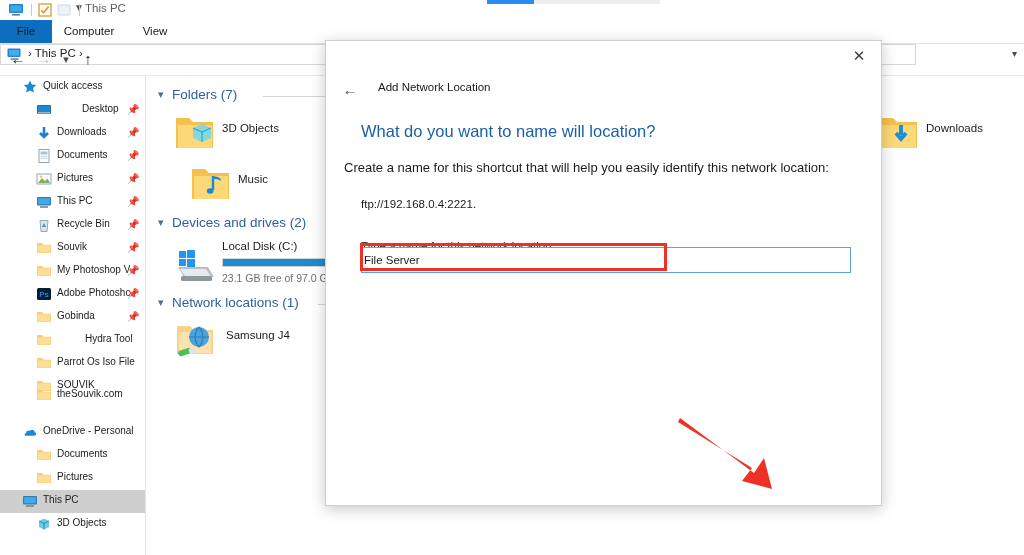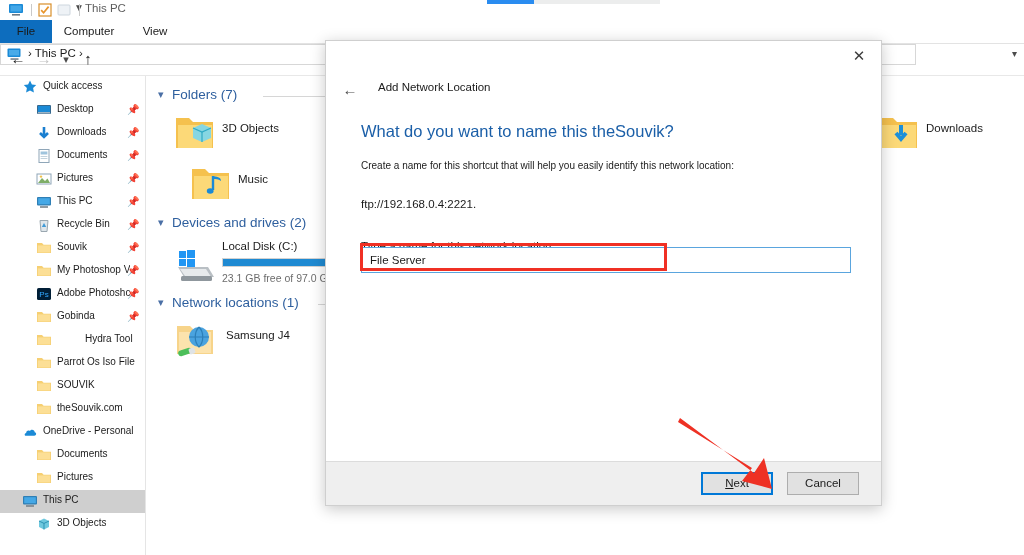--- a/index.html
+++ b/index.html
@@ -72,29 +72,29 @@
   
   #dialog{
     left:325px;top:40px;width:555px;height:464px;background:#ffffff;
     border:1px solid #cfcfcf;
     box-shadow:0 3px 14px rgba(0,0,0,.22);
   }
   #dlg-close{position:absolute;right:0;top:0;width:44px;height:30px;line-height:30px;text-align:center;font-size:15px;color:#3c3c3c;}
   #dlg-back{position:absolute;left:10px;top:38px;width:28px;height:22px;line-height:22px;text-align:center;font-size:15px;color:#4b4b4b;}
   #dlg-crumb{position:absolute;left:52px;top:40px;font-size:11.5px;color:#1b1b1b;}
   #dlg-heading{position:absolute;left:35px;top:81px;font-size:16.5px;color:#1b5fa8;}
-  #dlg-desc{position:absolute;left:35px;top:119px;font-size:10px;color:#1b1b1b;}
+  #dlg-desc{position:absolute;left:18px;top:119px;font-size:13px;color:#1b1b1b;}
   #dlg-url{position:absolute;left:35px;top:157px;font-size:11.5px;color:#1b1b1b;}
   #dlg-fieldlabel{position:absolute;left:35px;top:199px;font-size:11.5px;color:#1b1b1b;}
   #dlg-fieldlabel u{text-decoration:underline;}
   #name-input{
     position:absolute;left:35px;top:206px;width:490px;height:26px;
     box-sizing:border-box;border:1px solid #5aa5de;background:#fff;
     font-family:"Liberation Sans","DejaVu Sans",sans-serif;font-size:11.5px;color:#1b1b1b;
-    padding:0 8px;outline:none;
+    padding:0 2px;outline:none;
   }
   #dlg-footer{position:absolute;left:0;bottom:0;width:100%;height:43px;background:#efefef;border-top:1px solid #dcdcdc;}
   .dlg-btn{
     position:absolute;top:10px;height:23px;line-height:21px;text-align:center;
     font-size:11.5px;color:#1b1b1b;background:#e1e1e1;border:1px solid #adadad;
     box-sizing:border-box;
   }
   #btn-next{right:108px;width:72px;border:1px solid #0078d7;outline:1px solid #0078d7;outline-offset:-2px;}
   #btn-cancel{right:22px;width:72px;}
   #btn-next u{text-decoration:underline;}
@@ -164,21 +164,21 @@
             <path d="M8 1.6 l1.9 3.9 4.3.6 -3.1 3 .8 4.3 -3.9-2 -3.9 2 .8-4.3 -3.1-3 4.3-.6Z" fill="#1b8ad6"></path>
           </svg></span>
         <span class="lbl" style="max-width: 100px;">Quick access</span>
       </div>
       <div class="side-item depth1" style="top: 23px;">
         <span class="ico"><svg width="16" height="16" viewBox="0 0 16 16">
             <rect x="1" y="3" width="14" height="9" rx="1" fill="#35688f"></rect>
             <rect x="2" y="4" width="12" height="6" fill="#1b8ad6"></rect>
             <rect x="2" y="10" width="12" height="1.6" fill="#9fb4c4"></rect>
           </svg></span>
-        <span class="lbl" style="max-width: 88px;">Desktop</span>
+        <span class="lbl" style="max-width: 88px; margin-left: 25px;">Desktop</span>
         <span class="pin">📌</span>
       </div>
       <div class="side-item depth1" style="top: 46px;">
         <span class="ico"><svg width="16" height="16" viewBox="0 0 16 16">
             <path d="M8 2 v8 M4 8 l4 4 4-4" stroke="#1b7fd0" stroke-width="2.6" fill="none"></path>
           </svg></span>
         <span class="lbl" style="max-width: 88px;">Downloads</span>
         <span class="pin">📌</span>
       </div>
       <div class="side-item depth1" style="top: 69px;">
@@ -263,21 +263,21 @@
           </svg></span>
         <span class="lbl" style="max-width: 88px;">Parrot Os Iso File</span>
       </div>
       <div class="side-item depth1" style="top: 299px;">
         <span class="ico"><svg width="16" height="16" viewBox="0 0 16 16">
             <path d="M1 3 h5 l1.6 1.7 H15 V13 H1 Z" fill="#f6cf72"></path>
             <path d="M1.8 5.4 H14.2 V12.5 H1.8 Z" fill="#fcdf96"></path>
           </svg></span>
         <span class="lbl" style="max-width: 88px;">SOUVIK</span>
       </div>
-      <div class="side-item depth1" style="top: 322px; text-align: right;">
+      <div class="side-item depth1" style="top: 308px; text-align: right;">
         <span class="ico"><svg width="16" height="16" viewBox="0 0 16 16">
             <path d="M1 3 h5 l1.6 1.7 H15 V13 H1 Z" fill="#f6cf72"></path>
             <path d="M1.8 5.4 H14.2 V12.5 H1.8 Z" fill="#fcdf96"></path>
           </svg></span>
         <span class="lbl" style="max-width: 88px;">theSouvik.com</span>
       </div>
       <div class="side-item depth0" style="top: 345px;">
         <span class="ico"><svg width="16" height="16" viewBox="0 0 16 16">
             <path d="M4 11.8 h8.3 c2 0 2.7-3 .4-3.5 c.1-2.6-3.4-3.6-4.8-1.4 c-1.8-1.1-4 .3-3.7 2.1 C2.2 9.3 2.3 11.8 4 11.8Z" fill="#1b8ad6"></path>
           </svg></span>
@@ -405,32 +405,26 @@
 </div>
 
 <div id="top-progress-track" class="abs">
   <div id="top-progress-fill" style="width: 47px; background: rgb(42, 140, 240);"></div>
 </div>
 
 <div id="dialog" class="abs">
   <div id="dlg-close">✕</div>
   <div id="dlg-back">←</div>
   <div id="dlg-crumb">Add Network Location</div>
-  <div id="dlg-heading">What do you want to name this theSouvik?</div>
+  <div id="dlg-heading">What do you want to name will location?</div>
   <div id="dlg-desc">Create a name for this shortcut that will help you easily identify this network location:</div>
   <div id="dlg-url">ftp://192.168.0.4:2221.</div>
   <div id="dlg-fieldlabel">
     <u>T</u><span>ype a name for this network location:</span>
   </div>
   <input id="name-input" type="text" value="File Server" style="">
 
-  <div id="dlg-footer">
-    <div id="btn-next" class="dlg-btn">
-      <u>N</u><span>ext</span>
-    </div>
-    <div id="btn-cancel" class="dlg-btn">Cancel</div>
-  </div>
 </div>
 
 <div id="annot-rect" class="abs"></div>
 <svg id="annot-arrow" class="abs" viewBox="0 0 116 76">
   <path d="M4 3 L78 58 L88 43 L96 74 L66 66 L76 53 L2 7 Z" fill="#ee3124"></path>
 </svg>
 
 </body></html>

